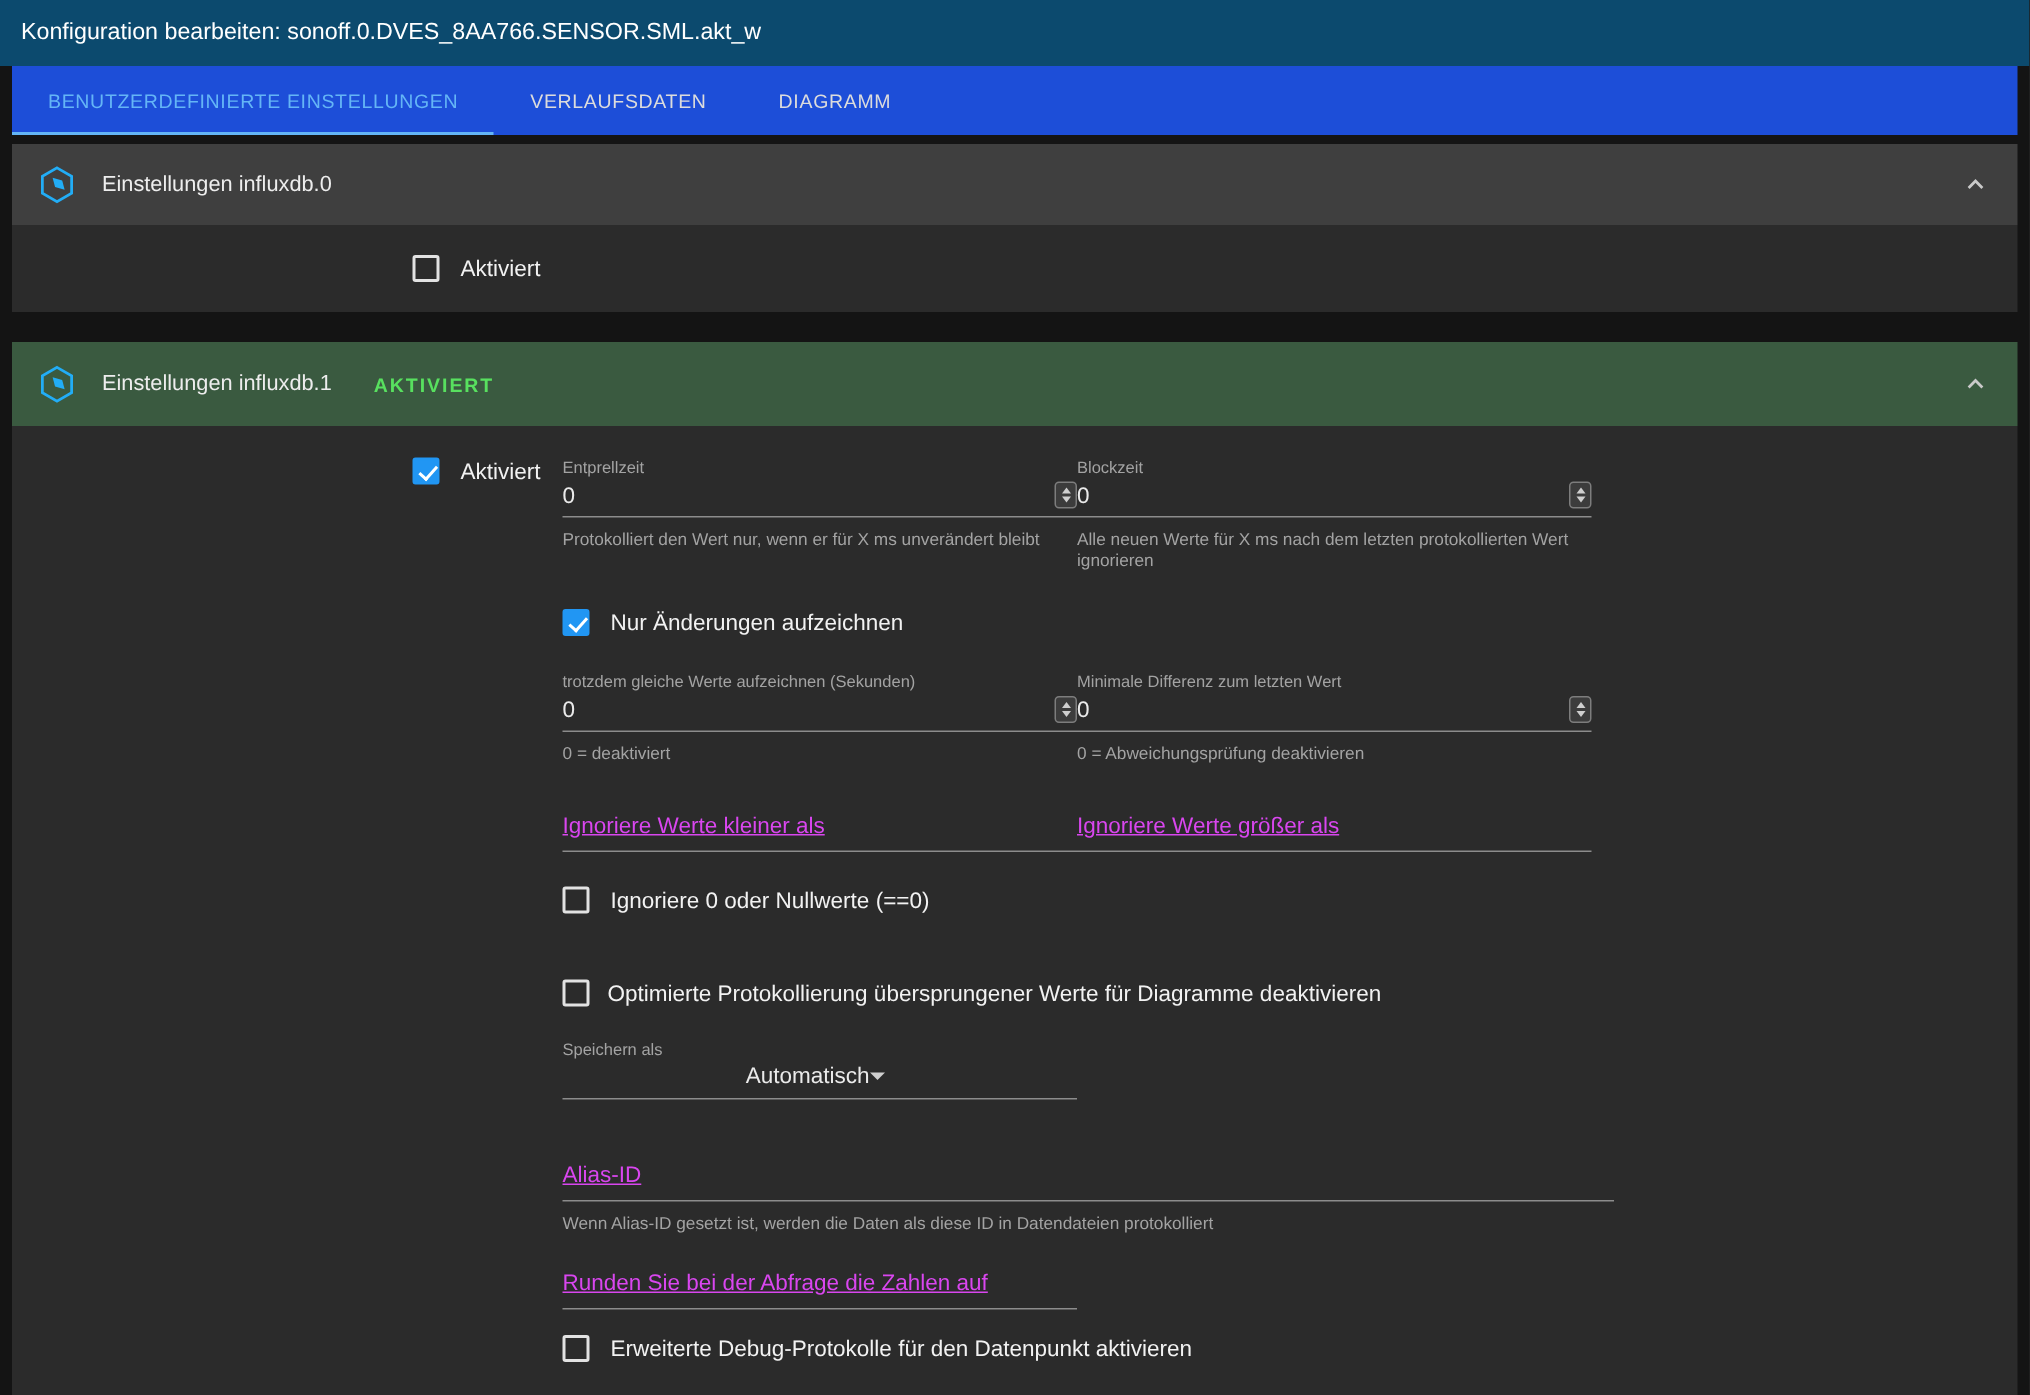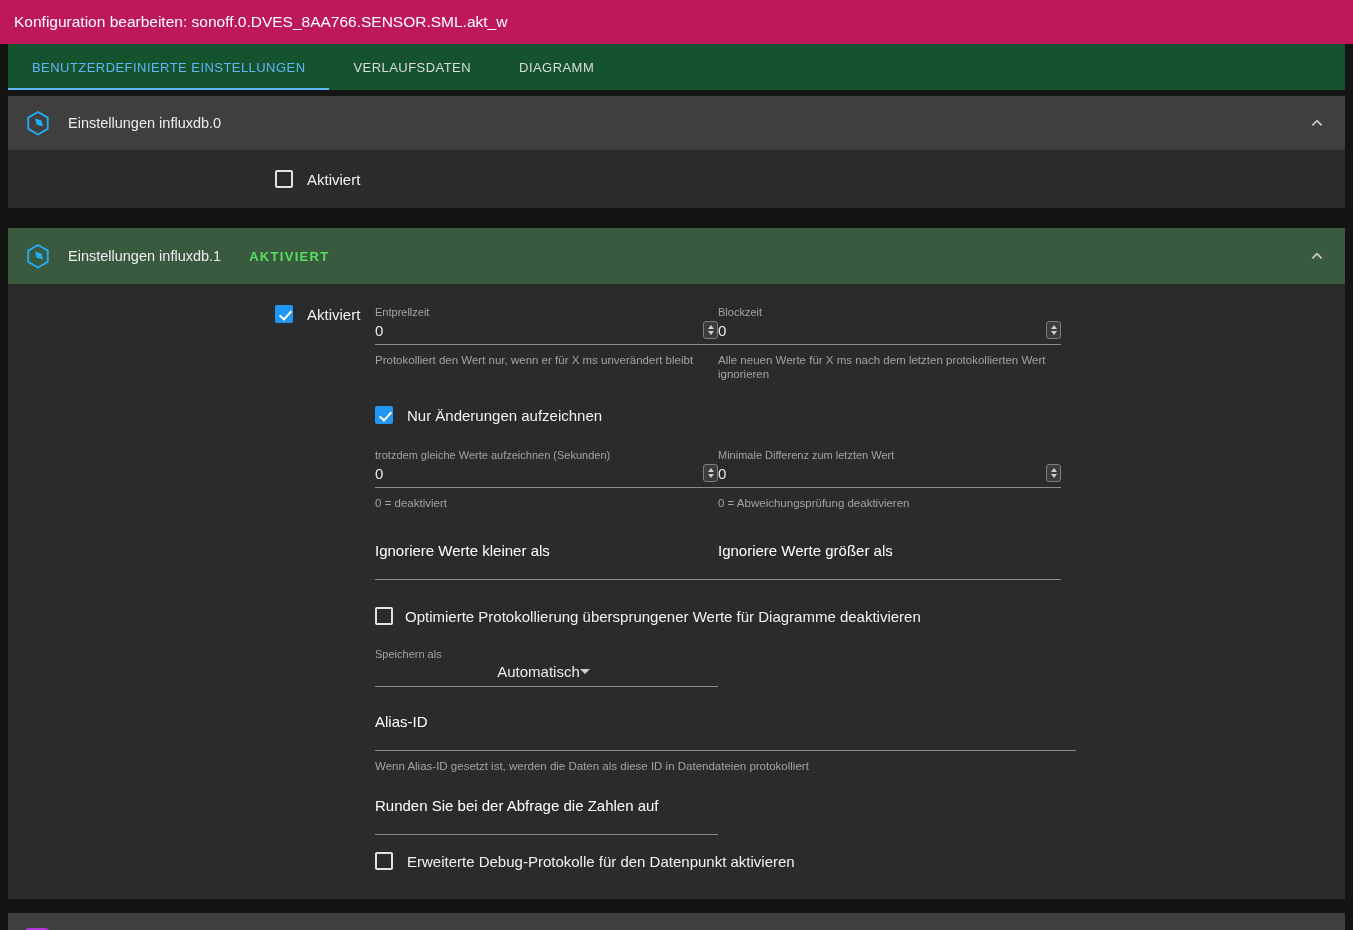--- a/index.html
+++ b/index.html
@@ -4,25 +4,25 @@
 <style>
   * { box-sizing: border-box; margin: 0; padding: 0; }
   html,body { width:1353px; height:930px; overflow:hidden; }
   body {
     background:#141414;
     font-family:"Liberation Sans", sans-serif;
     color:#eaeaea;
     font-size:15px;
   }
   .titlebar{
-    height:44px; background:#be185d; display:flex; align-items:center;
+    height:44px; background:#0c4a6e; display:flex; align-items:center;
     padding:0 14px; font-size:15.5px; color:#ffffff;
   }
   .dialog{ margin:0 8px; }
-  .tabbar{ height:46px; background:#14532d; display:flex; align-items:stretch; }
+  .tabbar{ height:46px; background:#1d4ed8; display:flex; align-items:stretch; }
   .tab{
     display:flex; align-items:center; padding:0 24px; font-size:13px;
     letter-spacing:.45px; color:#dcdcdc; position:relative; cursor:pointer;
     text-transform:uppercase; white-space:nowrap;
   }
   .tab.active{ color:#64b5f6; }
   .tab.active::after{
     content:""; position:absolute; left:0; right:0; bottom:0; height:2px; background:#64b5f6;
   }
   .accordion{ margin-top:6px; }
@@ -67,30 +67,30 @@
   }
   .stepper{
     display:flex; flex-direction:column; align-items:center; justify-content:center;
     gap:2px; width:15px; height:18px; background:#3c3c3c; border:1px solid #7d7d7d;
     border-radius:3px; flex:none; cursor:pointer;
   }
   .tri-up{ width:0;height:0;border-left:3.5px solid transparent;border-right:3.5px solid transparent;border-bottom:4px solid #cfcfcf; }
   .tri-down{ width:0;height:0;border-left:3.5px solid transparent;border-right:3.5px solid transparent;border-top:4px solid #cfcfcf; }
   .fhelper{ font-size:11.5px; color:#a3a3a3; margin-top:8px; line-height:14px; }
   .ph{
-    font-size:15px; color:#ffffff; padding-bottom:20px; border-bottom:1px solid #8c8c8c;
+    font-size:15px; color:#d946ef; padding-bottom:8px; border-bottom:1px solid #8c8c8c;text-decoration:underline;
   }
   .select-line{
     display:flex; align-items:center; justify-content:center;
     border-bottom:1px solid #8c8c8c; padding-bottom:6px; cursor:pointer;
   }
   .select-value{ font-size:15px; color:#eaeaea; }
   .caret-down{ width:0;height:0;border-left:5px solid transparent;border-right:5px solid transparent;border-top:5px solid #cfcfcf; margin-right:6px; }
 
-  .mt24{ margin-top:24px; } .mt22{ margin-top:22px; } .mt26{ margin-top:26px;gap:12px; } .mt32{ margin-top:32px; } .mt16{ margin-top:16px; }
+  .mt24{ margin-top:24px; } .mt22{ margin-top:22px; } .mt26{ margin-top:42px;gap:12px; } .mt32{ margin-top:32px; } .mt16{ margin-top:16px; }
 
   .acc-partial{ margin-top:14px; height:54px; background:#3f3f3f; display:flex; align-items:center; padding:0 17px; }
   .sql-icon{
     width:24px; height:24px; border-radius:4px; background:#b13ad6; flex:none;
   }
   .influx-icon{ display:flex; align-items:center; flex:none; }
 </style>
 </head>
 <body>
 
@@ -218,20 +218,24 @@
 
         <div class="frow mt32">
           <div class="field">
             <div class="ph">Ignoriere Werte kleiner als</div>
           </div>
           <div class="field">
             <div class="ph">Ignoriere Werte größer als</div>
           </div>
         </div>
 
+        <div class="cbrow mt22">
+          <span class="cb"></span>
+          <span class="cblabel">Ignoriere 0 oder Nullwerte (==0)</span>
+        </div>
 
         <div class="cbrow mt26">
           <span class="cb"></span>
           <span class="cblabel">Optimierte Protokollierung übersprungener Werte für Diagramme deaktivieren</span>
         </div>
 
         <div class="field mt22">
           <div class="flabel">Speichern als</div>
           <div class="select-line">
             <span class="select-value">Automatisch</span>

